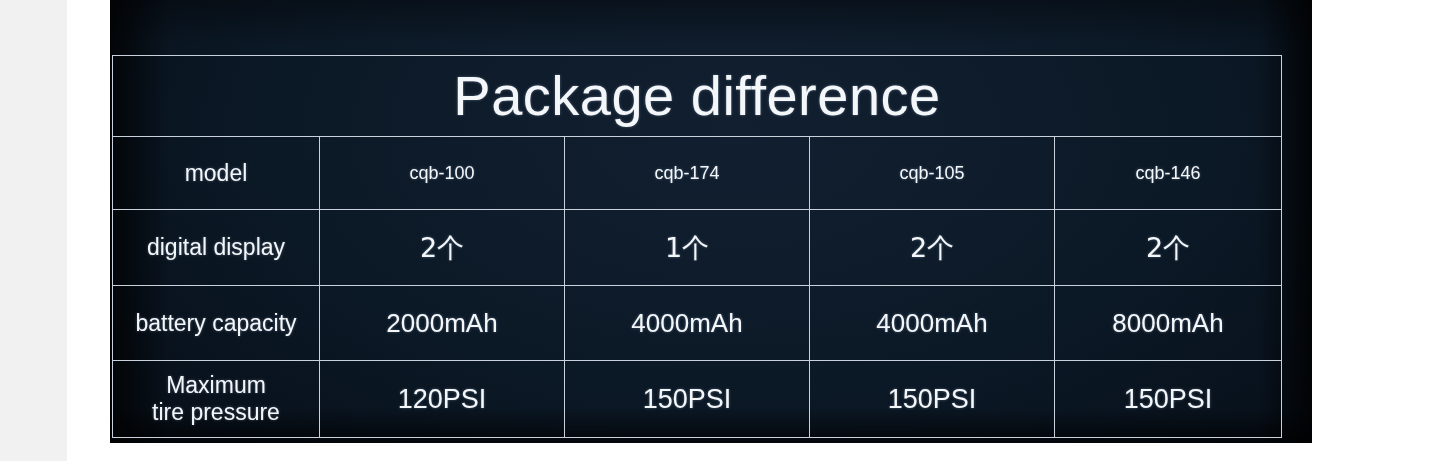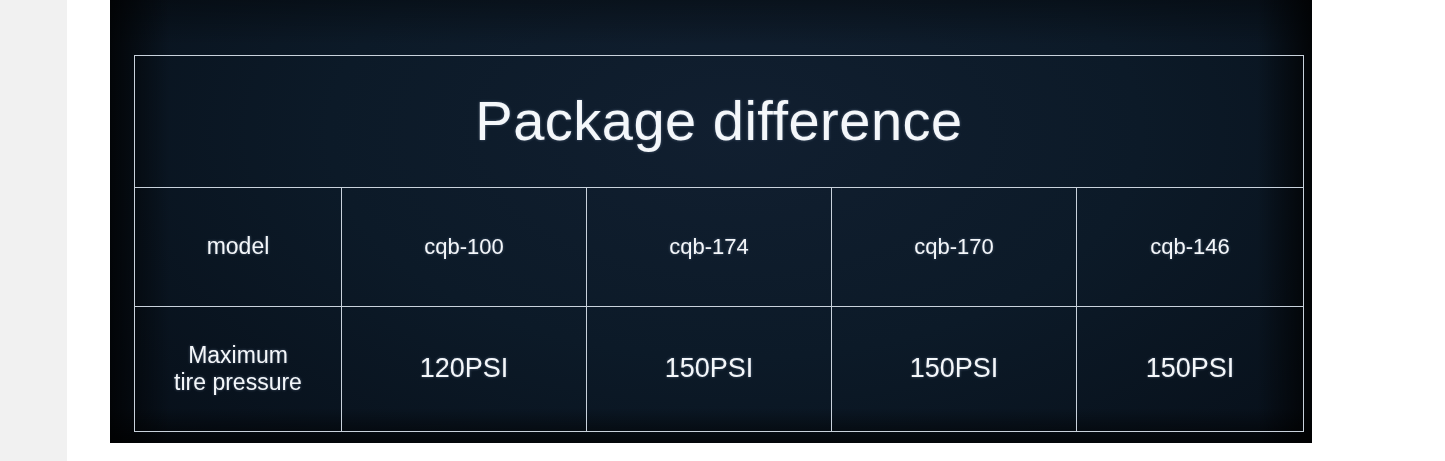--- a/index.html
+++ b/index.html
@@ -59,21 +59,21 @@
       linear-gradient(to right, rgba(0,0,0,0.75) 0px, rgba(0,0,0,0.0) 60px,
                       rgba(0,0,0,0.0) calc(100% - 55px), rgba(0,0,0,0.8) 100%),
       linear-gradient(to bottom, rgba(0,0,0,0.35) 0px, rgba(0,0,0,0.0) 45px,
                       rgba(0,0,0,0.0) calc(100% - 35px), rgba(0,0,0,0.7) 100%);
     pointer-events: none;
   }
 
   
   .spec-table {
     position: absolute;
-    left: 24px;          
+    left: 2px;          
     top: 55px;
     width: 1169px;       
     height: 377px;       
     border-collapse: collapse;
     table-layout: fixed;
     z-index: 2;
   }
   .spec-table td {
     border: 1.6px solid #c9d2dc;
     color: #f4f7fa;
@@ -103,21 +103,21 @@
 
   .row-model .cell-label,
   .row-display .cell-label,
   .row-battery .cell-label,
   .row-pressure .cell-label {
     font-size: 23px;
   }
   .row-display .cell-value,
   .row-pressure .cell-value { font-size: 27px; }
   .row-battery .cell-value  { font-size: 26px; }
-  .row-model .cell-value    { font-size: 22px; }
+  .row-model .cell-value    { font-size: 18px; }
 
   .two-line {
     line-height: 1.18;
     white-space: pre-line;
   }
   .cjk { font-family: "DejaVu Sans", sans-serif; }
 </style>
 </head>
 <body>
 
@@ -138,25 +138,39 @@
       </colgroup>
       <tbody>
         <tr>
           <td class="title-cell" colspan="5">Package difference</td>
         </tr>
 
         <tr class="row-model">
           <td class="cell-label">model</td>
           <td class="cell-value">cqb-100</td>
           <td class="cell-value">cqb-174</td>
-          <td class="cell-value">cqb-170</td>
+          <td class="cell-value">cqb-105</td>
           <td class="cell-value">cqb-146</td>
         </tr>
 
+        <tr class="row-display">
+          <td class="cell-label">digital display</td>
+          <td class="cell-value cjk">2个</td>
+          <td class="cell-value cjk">1个</td>
+          <td class="cell-value cjk">2个</td>
+          <td class="cell-value cjk">2个</td>
+        </tr>
 
+        <tr class="row-battery">
+          <td class="cell-label">battery capacity</td>
+          <td class="cell-value">2000mAh</td>
+          <td class="cell-value">4000mAh</td>
+          <td class="cell-value">4000mAh</td>
+          <td class="cell-value">8000mAh</td>
+        </tr>
 
         <tr class="row-pressure">
           <td class="cell-label two-line">Maximum
 tire pressure</td>
           <td class="cell-value">120PSI</td>
           <td class="cell-value">150PSI</td>
           <td class="cell-value">150PSI</td>
           <td class="cell-value">150PSI</td>
         </tr>
       </tbody>

